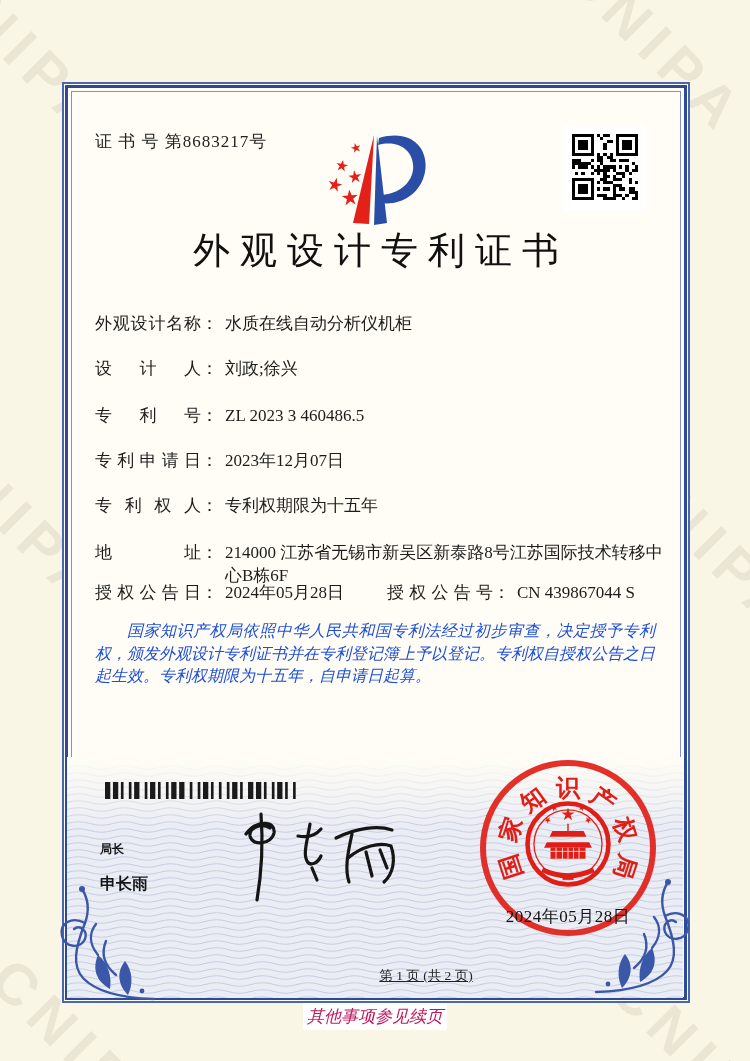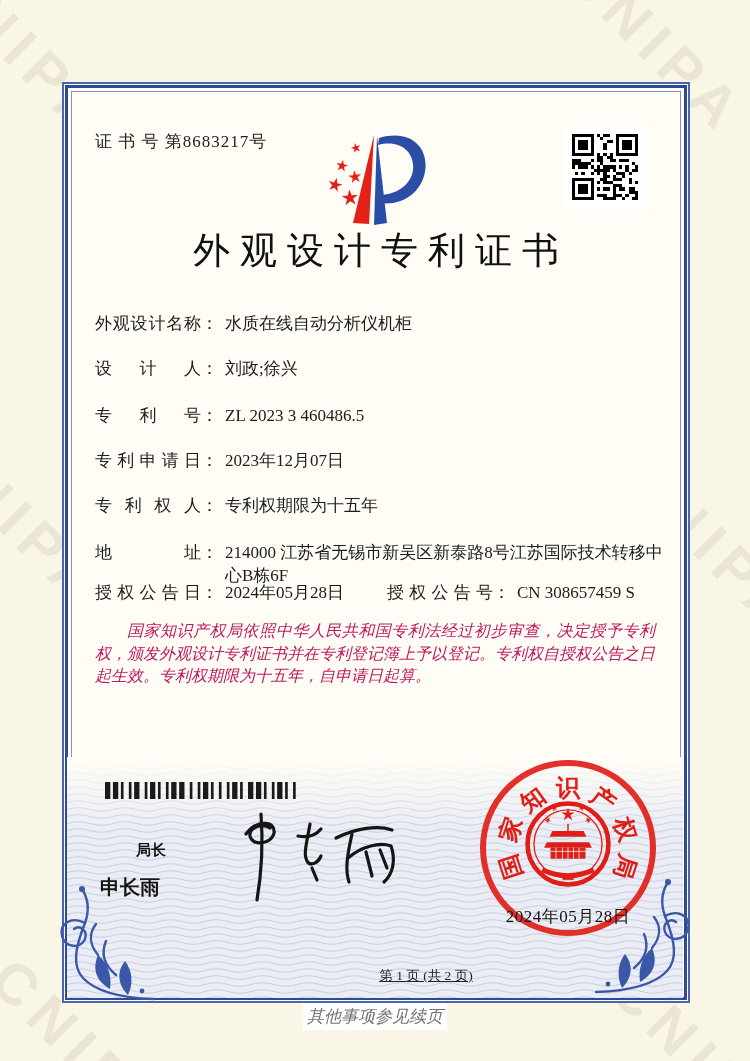--- a/index.html
+++ b/index.html
@@ -35,49 +35,49 @@
   .frow{position:absolute;font-size:17px;white-space:nowrap;color:#1c1c1c;}
   .flabel{display:inline-flex;justify-content:space-between;width:106px;vertical-align:top;line-height:24px;}
   .flabel i{font-style:normal;}
   .fcolon{vertical-align:top;line-height:24px;}
   .fvalue{margin-left:7px;vertical-align:top;line-height:24px;}
   .fvalue.addr{display:inline-block;width:442px;white-space:normal;line-height:23px;font-family:Liberation Serif, serif;}
   
   .paras{position:absolute;left:95px;top:620px;width:560px;}
   .paras p{
     margin:0 0 10px 0;text-indent:2em;text-align:justify;
-    font-size:16px;line-height:22.5px;font-style:italic;color:#be185d;
+    font-size:16px;line-height:22.5px;font-style:italic;color:#1d4ed8;
   }
   
   .waves{position:absolute;left:67px;top:757px;width:616px;height:241px;background:#ebedf4;}
   .waves svg{position:absolute;inset:0;}
   .wave-fade{position:absolute;left:0;top:0;width:100%;height:70px;
     background:linear-gradient(#fffdf5,rgba(255,253,245,0));}
   .flourish{position:absolute;pointer-events:none;}
   
   .barcode{position:absolute;left:105px;top:782px;}
-  .director-title{position:absolute;left:100px;top:841px;font-family:"Liberation Sans","DejaVu Sans",sans-serif;font-size:15px;font-weight:600;color:#151515;margin-left:36px;}
-  .director-name{position:absolute;left:100px;top:874px;font-family:Liberation Serif, serif;font-size:20px;font-weight:600;color:#151515;}
+  .director-title{position:absolute;left:100px;top:841px;font-family:"Liberation Sans","DejaVu Sans",sans-serif;font-size:12px;font-weight:600;color:#151515;}
+  .director-name{position:absolute;left:100px;top:874px;font-family:Liberation Serif, serif;font-size:16px;font-weight:600;color:#151515;}
   .signature{position:absolute;left:224px;top:808px;}
   
   .seal{position:absolute;left:480px;top:760px;width:164px;height:164px;
     border:6px solid rgba(223,31,23,0.92);border-radius:50%;}
   .seal-arc{position:absolute;inset:0;}
   .seal-arc span{
     position:absolute;left:50%;top:50%;width:28px;height:28px;margin:-14px 0 0 -14px;
     text-align:center;line-height:28px;font-size:24px;font-weight:bold;color:#df1f17;
     transform:rotate(var(--a)) translateY(-60px);
   }
   .emblem{position:absolute;left:50%;top:50%;transform:translate(-50%,-54%);}
   .seal-date{position:absolute;left:0;right:0;bottom:2px;text-align:center;
     font-size:17px;color:#131313;letter-spacing:0.5px;}
   
   .page-num{position:absolute;left:62px;top:967px;width:728px;text-align:center;font-size:13.5px;color:#222;text-decoration:underline;}
   .cont-note{position:absolute;left:0;top:1005px;width:750px;text-align:center;}
-  .cont-note span{background:#fff;padding:4px 4px;font-size:17px;font-style:italic;color:#737373;}
+  .cont-note span{background:#fff;padding:4px 4px;font-size:17px;font-style:italic;color:#be185d;}
 </style>
 </head>
 <body>
 
 <div class="page">
 
   <div class="wm" style="left:-35px;top:-55px;">CNIPA</div>
   <div class="wm" style="left:600px;top:-60px;">CNIPA</div>
   <div class="wm" style="left:370px;top:105px;">CNIPA</div>
   <div class="wm" style="left:430px;top:318px;">CNIPA</div>
@@ -423,21 +423,21 @@
         <i>日</i>
       </span><span class="fcolon">：</span><span class="fvalue">2024年05月28日</span>
   </div>
   <div class="frow" style="left:387px;top:581px;">
     <span class="flabel">
         <i>授</i>
         <i>权</i>
         <i>公</i>
         <i>告</i>
         <i>号</i>
-      </span><span class="fcolon">：</span><span class="fvalue">CN 308657459 S</span>
+      </span><span class="fcolon">：</span><span class="fvalue">CN 439867044 S</span>
   </div>
 
   <div class="paras">
     <p>国家知识产权局依照中华人民共和国专利法经过初步审查，决定授予专利权，颁发外观设计专利证书并在专利登记簿上予以登记。专利权自授权公告之日起生效。专利权期限为十五年，自申请日起算。</p>
   </div>
 
   <svg id="barcode" class="barcode" width="196" height="17" viewBox="0 0 55.5 10" preserveAspectRatio="none">
       <rect x="0.00" y="0" width="1.5" height="10" fill="#1a1a1a"></rect>
       <rect x="2.25" y="0" width="1.5" height="10" fill="#1a1a1a"></rect>
       <rect x="4.50" y="0" width="0.75" height="10" fill="#1a1a1a"></rect>

